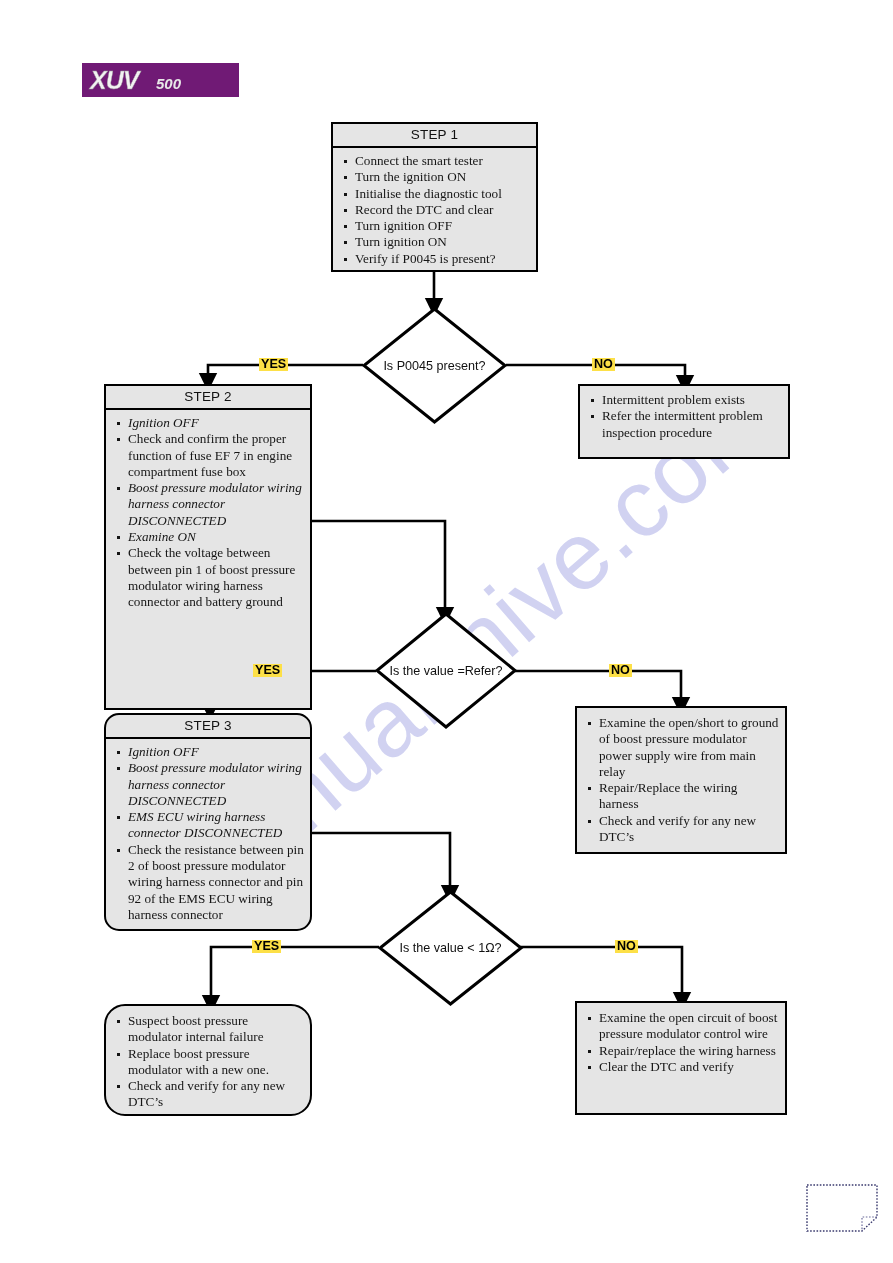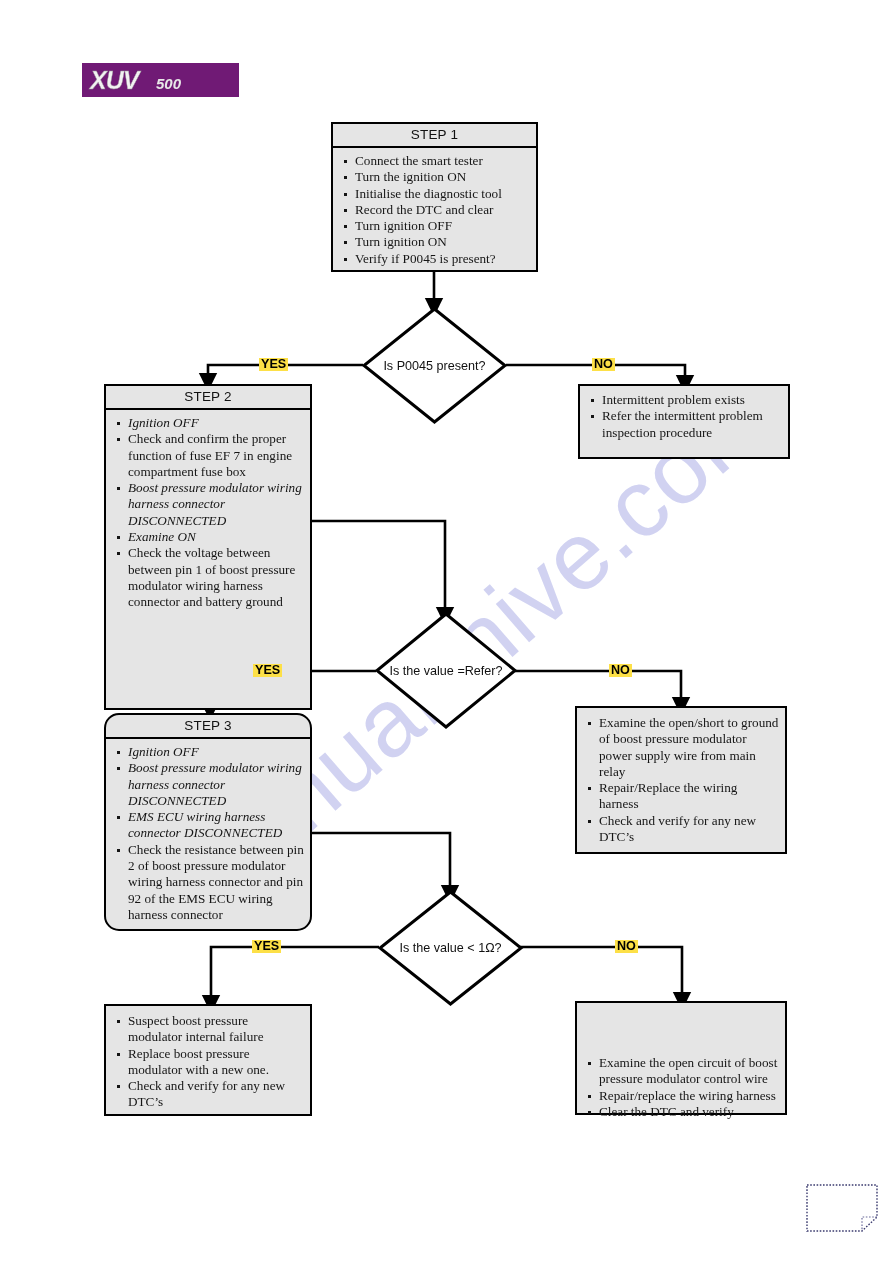--- a/index.html
+++ b/index.html
@@ -302,32 +302,32 @@
 
   <div class="diamond" style="left:378px; top:890px; width:145px; height:116px;">
     <svg width="145" height="116" viewBox="0 0 145 116">
       <polygon points="72.5,2 143,58 72.5,114 2,58" fill="#fff" stroke="#000" stroke-width="3"></polygon>
     </svg>
     <div class="dlabel">Is the value &lt; 1Ω?</div>
   </div>
   <div class="branch-label" style="left:252px; top:940px;">YES</div>
   <div class="branch-label" style="left:615px; top:940px;">NO</div>
 
-  <div class="node" style="left:104px; top:1004px; width:208px; height:112px;">
+  <div class="node" style="left:104px; top:1004px; width:208px; height:112px;border-radius:21px;">
     <div class="node-body" style="padding-top:7px;">
       <ul class="bullets">
         <li>Suspect boost pressure modulator internal failure</li>
         <li>Replace  boost pressure modulator with a new one.</li>
         <li>Check and verify for any new DTC’s</li>
       </ul>
     </div>
   </div>
 
   <div class="node" style="left:575px; top:1001px; width:212px; height:114px;">
-    <div class="node-body" style="padding-top:7px;margin-top:45px;">
+    <div class="node-body" style="padding-top:7px;">
       <ul class="bullets">
         <li>Examine the open  circuit of boost pressure modulator control wire</li>
         <li>Repair/replace the wiring harness</li>
         <li>Clear the DTC and verify</li>
       </ul>
     </div>
   </div>
 
   <svg id="corner-fold" viewBox="0 0 72 48">
     <path d="M1,1 L71,1 L71,33 L56,47 L1,47 Z" fill="#ffffff" stroke="#3a3a6e" stroke-width="1.4" stroke-dasharray="1.6 1.6"></path>

